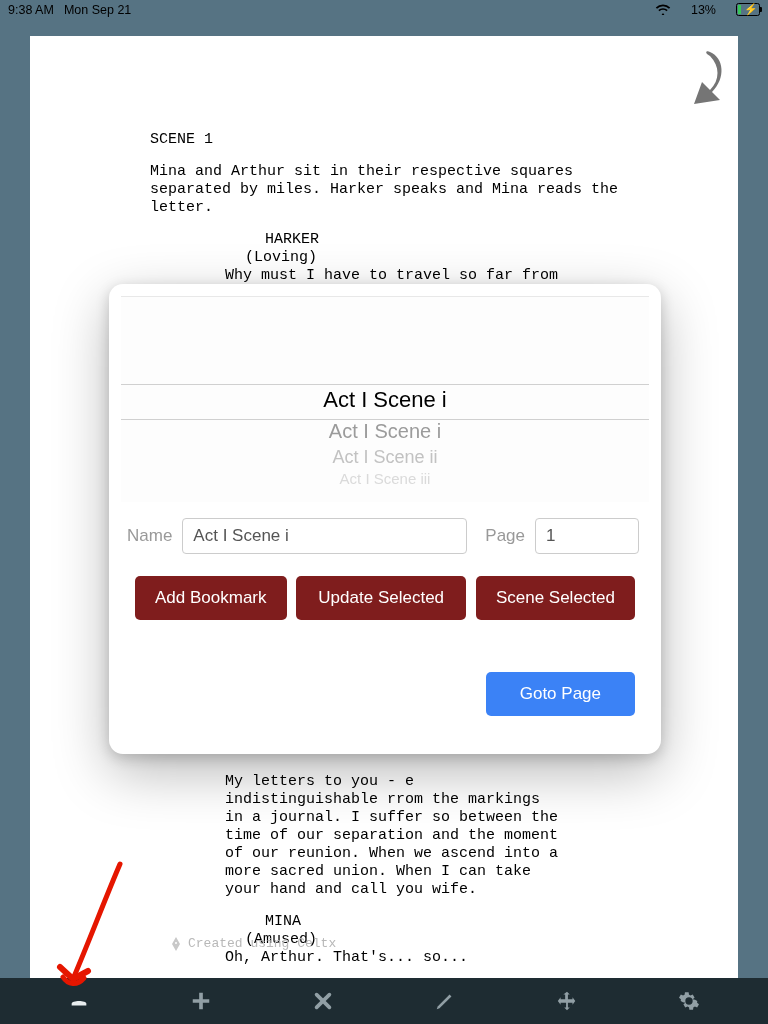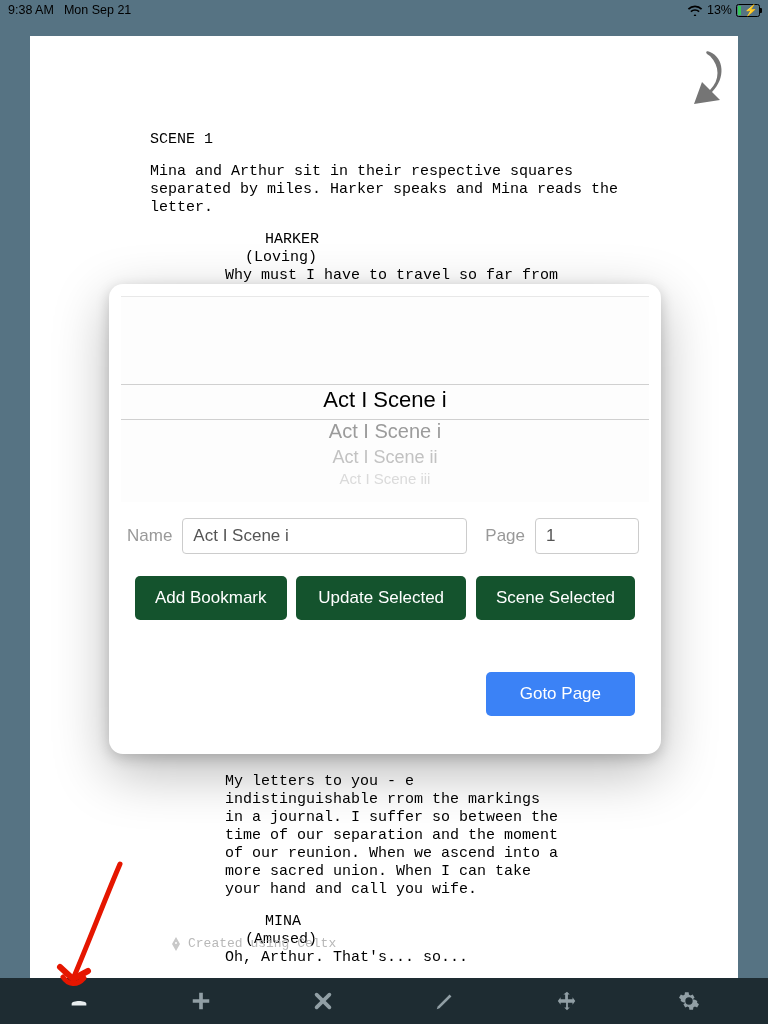--- a/index.html
+++ b/index.html
@@ -14,21 +14,21 @@
   .status-bar {
     height: 20px;
     padding: 0 8px;
     font-size: 12.5px;
     display: flex;
     align-items: center;
     justify-content: space-between;
     color: #000;
   }
   .status-left { display:flex; gap:10px; font-weight:500; }
-  .status-right { display:flex; align-items:center; gap:4px; font-weight:500; }
+  .status-right { display:flex; align-items:flex-start; gap:20px; font-weight:500; }
   .battery {
     width: 22px; height: 11px;
     border: 1px solid #000; border-radius: 2.5px;
     position: relative; display:inline-block;
   }
   .battery:after {
     content:""; position:absolute; right:-3px; top:3px;
     width:2px; height:5px; background:#000; border-radius:0 1px 1px 0;
   }
   .battery-fill { position:absolute; left:1px; top:1px; bottom:1px; width:13%; background:#37c759; }
@@ -118,21 +118,21 @@
   .btn-row {
     position:absolute; left:26px; right:26px; top:292px;
     display:flex; justify-content:space-between;
   }
   .btn {
     color:#fff; font-size:17px;
     border:none; border-radius:5px;
     padding:12px 20px;
     cursor:pointer;
   }
-  .btn-blue { background:#14532d; }
+  .btn-blue { background:#7f1d1d; }
   .btn-blue:nth-child(2){ padding:1px 22px;text-align:center; }
   .btn-green { background:#3b82f6; padding:12px 34px; }
   .goto-wrap { position:absolute; right:26px; top:388px; }
 
   .toolbar {
     position:absolute; left:0; right:0; bottom:0; height:46px;
     background:#1e2c32;
     display:flex; align-items:center;
     justify-content:space-around;
     padding: 0 18px;

